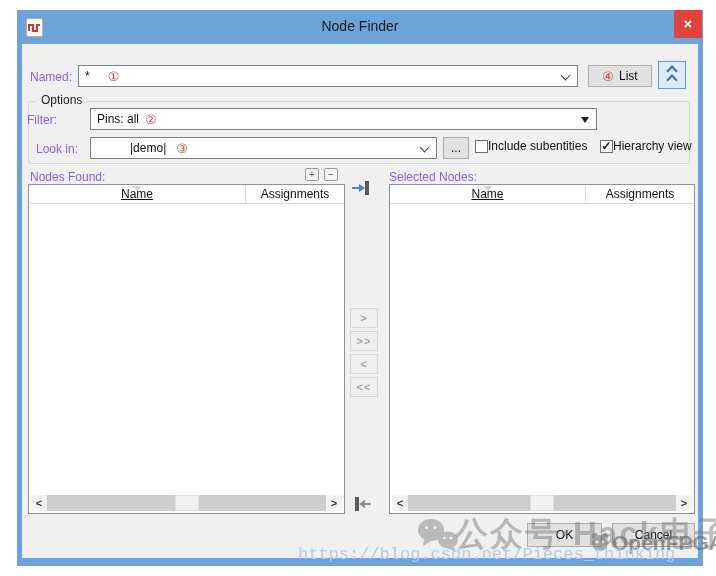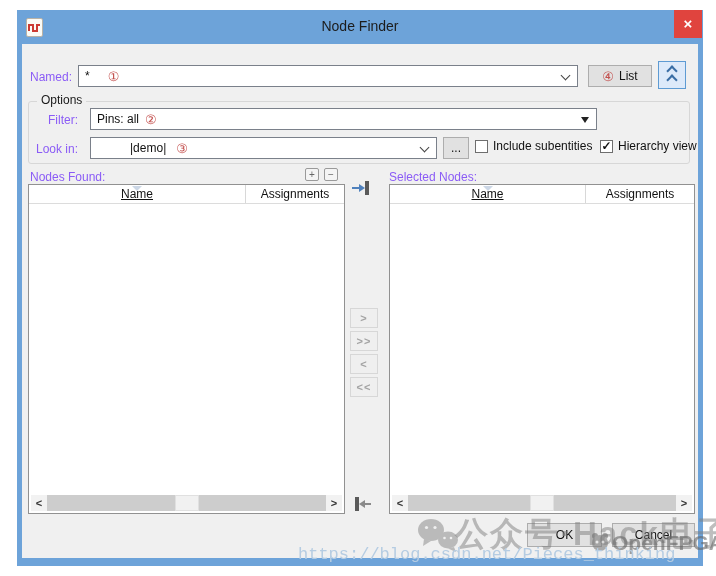--- a/index.html
+++ b/index.html
@@ -22,21 +22,21 @@
            color:#111; display:flex; align-items:center; padding-left:6px; }
   .combo .ann { margin-left:18px; }
   .ann { color:#c34f4d; font-size:13px; }
   .chev-down { position:absolute; right:8px; top:6px; width:7px; height:7px; border-right:1.5px solid #444;
                border-bottom:1.5px solid #444; transform:rotate(45deg); }
   .tri-down { position:absolute; right:7px; top:8px; width:0; height:0; border-left:4px solid transparent;
               border-right:4px solid transparent; border-top:6px solid #222; }
   .btn { position:absolute; background:#e1e1e1; border:1px solid #adadad; font-size:12px; color:#111;
          text-align:center; display:flex; align-items:center; justify-content:center; }
   .btn.bluish { border-color:#7eb4ea; }
-  .checkrow { position:absolute; display:flex; align-items:center; gap:5px; font-size:12px; color:#111; }
+  .checkrow { position:absolute; display:flex; align-items:center; font-size:12px; color:#111; }
   .checkbox { width:13px; height:13px; background:#fff; border:1px solid #6e6e6e; font-size:12px; line-height:11px;
               text-align:center; font-weight:bold; color:#111; }
 
   
   .groupbox { position:absolute; left:6px; top:57px; width:662px; height:63px; border:1px solid #d7d7d7;
               border-radius:3px; }
   .groupbox .legend { position:absolute; left:8px; top:-9px; background:#f0f0f0; padding:0 4px; font-size:12px; color:#1a1a1a; }
 
   
   .nodelist { position:absolute; background:#ffffff; border:1px solid #919191; }
@@ -104,21 +104,21 @@
         <span>List</span>
       </div>
       <div class="expander">
         <span class="chev-up"></span>
         <span class="chev-up"></span>
       </div>
 
       <div class="groupbox">
         <div class="legend">Options</div>
       </div>
-      <div class="lbl" style="left:26px; top:69px;">Filter:</div>
+      <div class="lbl" style="left:5px; top:69px;">Filter:</div>
       <div class="combo" style="left:68px; top:64px; width:507px;">
         <span>Pins: all</span>
         <span class="ann" style="margin-left:6px;">②</span>
         <span class="tri-down"></span>
       </div>
 
       <div class="lbl" style="left:14px; top:98px;">Look in:</div>
       <div class="combo" style="left:68px; top:93px; width:347px;padding-left:39px;">
         <span>|demo|</span>
         <span class="ann" style="margin-left:10px;">③</span>

